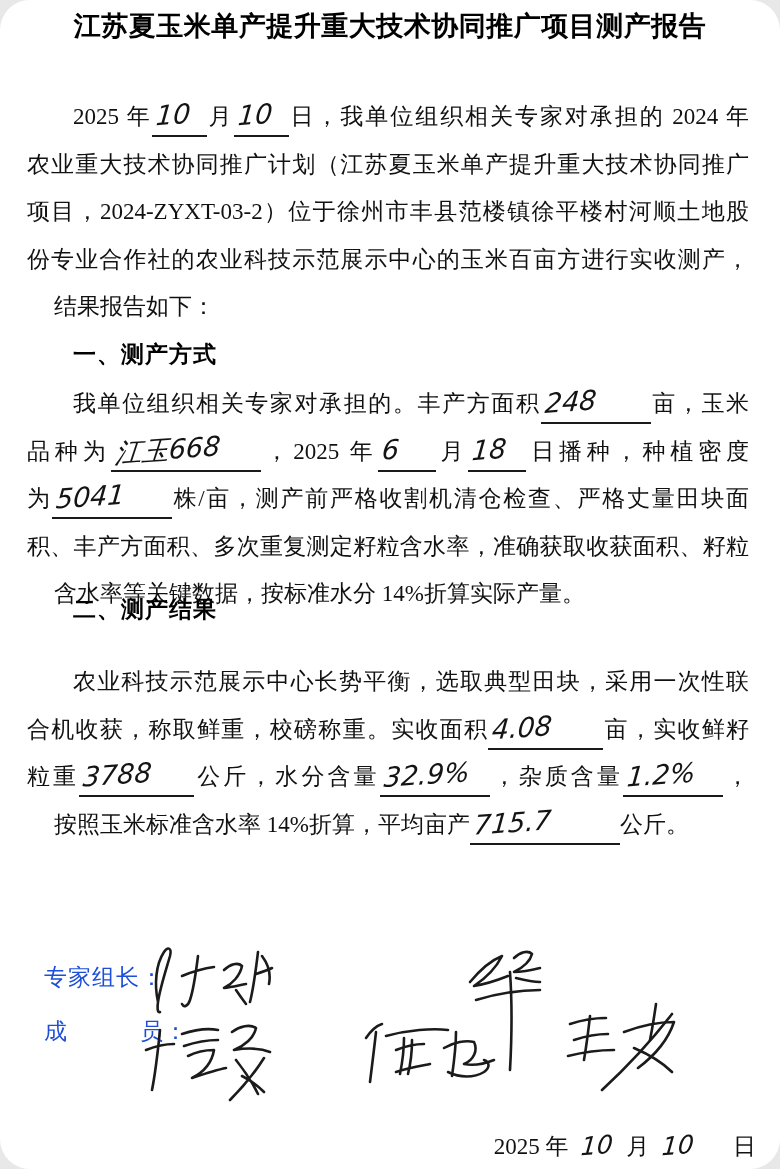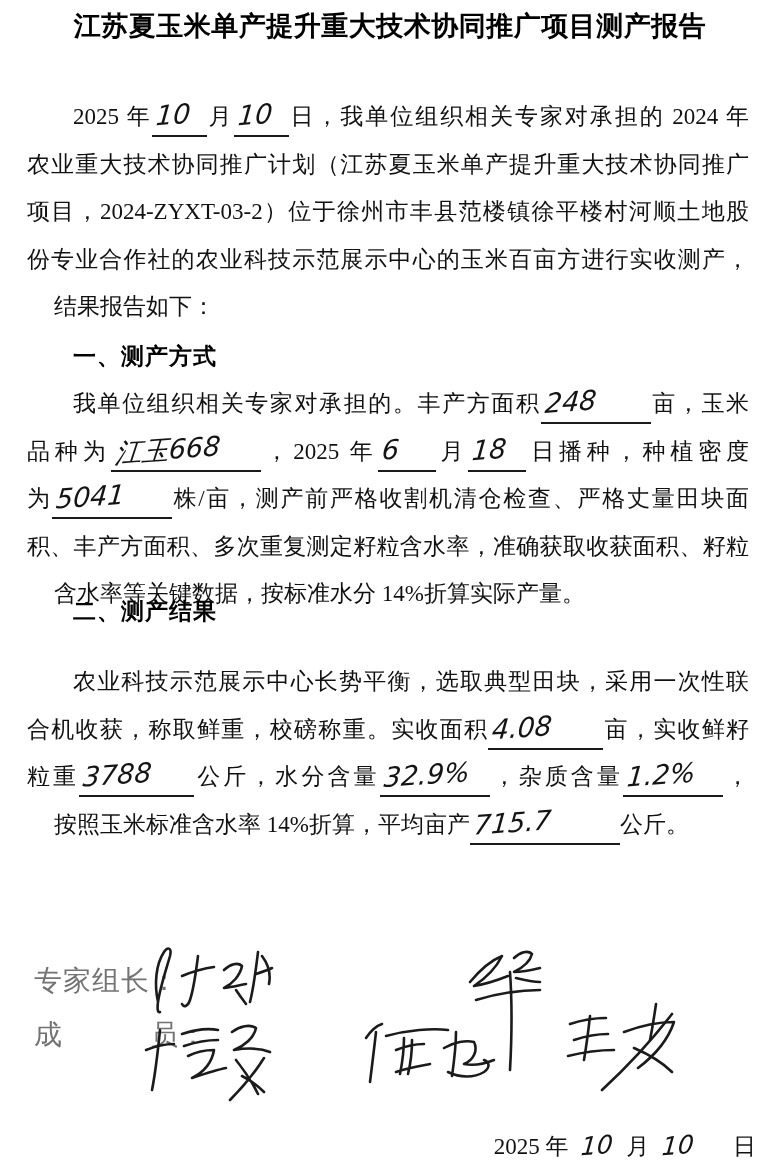--- a/index.html
+++ b/index.html
@@ -4,40 +4,41 @@
 <style>
   html,body{margin:0;padding:0;background:#e8e8e8;}
   .page{
     position:relative;
     width:780px;height:1169px;
     margin:0 auto;
     background:#ffffff;
     font-family:"Liberation Serif","DejaVu Serif",serif;
     color:#111;
     overflow:hidden;
+    border-radius:30px;
   }
   .title{
     position:absolute;top:8px;left:0;right:0;
     text-align:center;
     font-size:27px;font-weight:700;
     letter-spacing:.5px;
     font-family:"Liberation Sans","DejaVu Sans",sans-serif;
     color:#000;
   }
   .block{position:absolute;left:27px;right:31px;font-size:23px;}
   .line{
     height:47.5px;line-height:47.5px;
     text-align:justify;text-align-last:justify;
     overflow:visible;white-space:nowrap;
   }
   .line.short{text-align:left;text-align-last:left;margin-left:27px;}
   .line.indent{text-indent:46px;}
   .hd{
     font-weight:700;
-    font-family:Liberation Serif, serif;
+    font-family:Liberation Mono, monospace;
     color:#000;letter-spacing:1px;
     text-align:center;text-align-last:left;
   }
   .fill{
     display:inline-block;
     border-bottom:2px solid #1a1a1a;
     text-align:center;
     text-indent:0;
     padding:0 4px 3px 4px;
     line-height:30px;
@@ -48,23 +49,23 @@
   .hand{
     display:inline-block;
     font-family:"DejaVu Sans",sans-serif;
     font-style:italic;
     font-size:27px;
     color:#141414;
     transform:rotate(-4deg) skewX(-9deg);
     white-space:nowrap;
   }
   .sig-label{
-    position:absolute;left:34px;
-    font-size:28px;letter-spacing:1px;
-    white-space:pre;color:#737373;
+    position:absolute;left:44px;
+    font-size:23px;letter-spacing:1px;
+    white-space:pre;color:#1d4ed8;
   }
   .sig{position:absolute;}
   .sig path{fill:none;stroke:#1b1b1b;stroke-width:2.6;stroke-linecap:round;stroke-linejoin:round;}
   .date-row{
     position:absolute;top:1122px;right:24px;
     height:47px;line-height:47px;
     font-size:23px;
     display:flex;align-items:baseline;gap:13px;
   }
   .date-row .hand{font-size:25px;}

